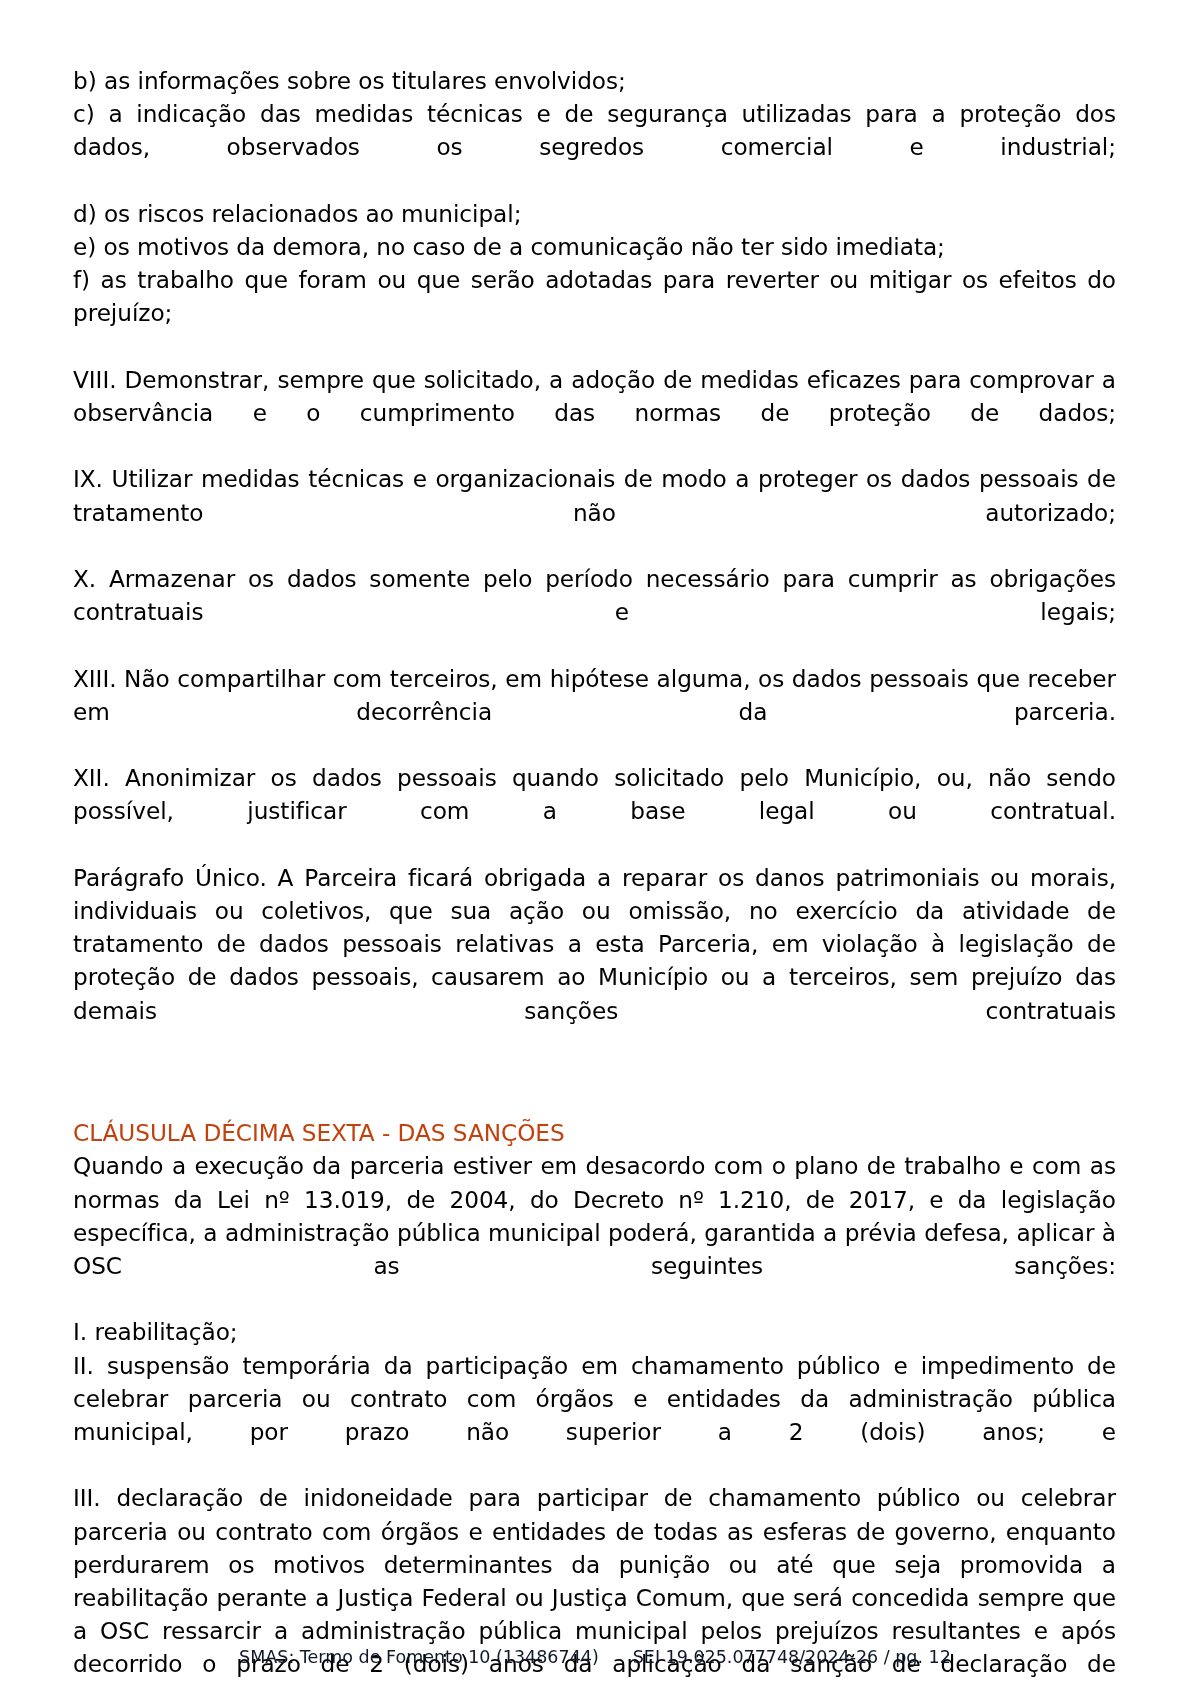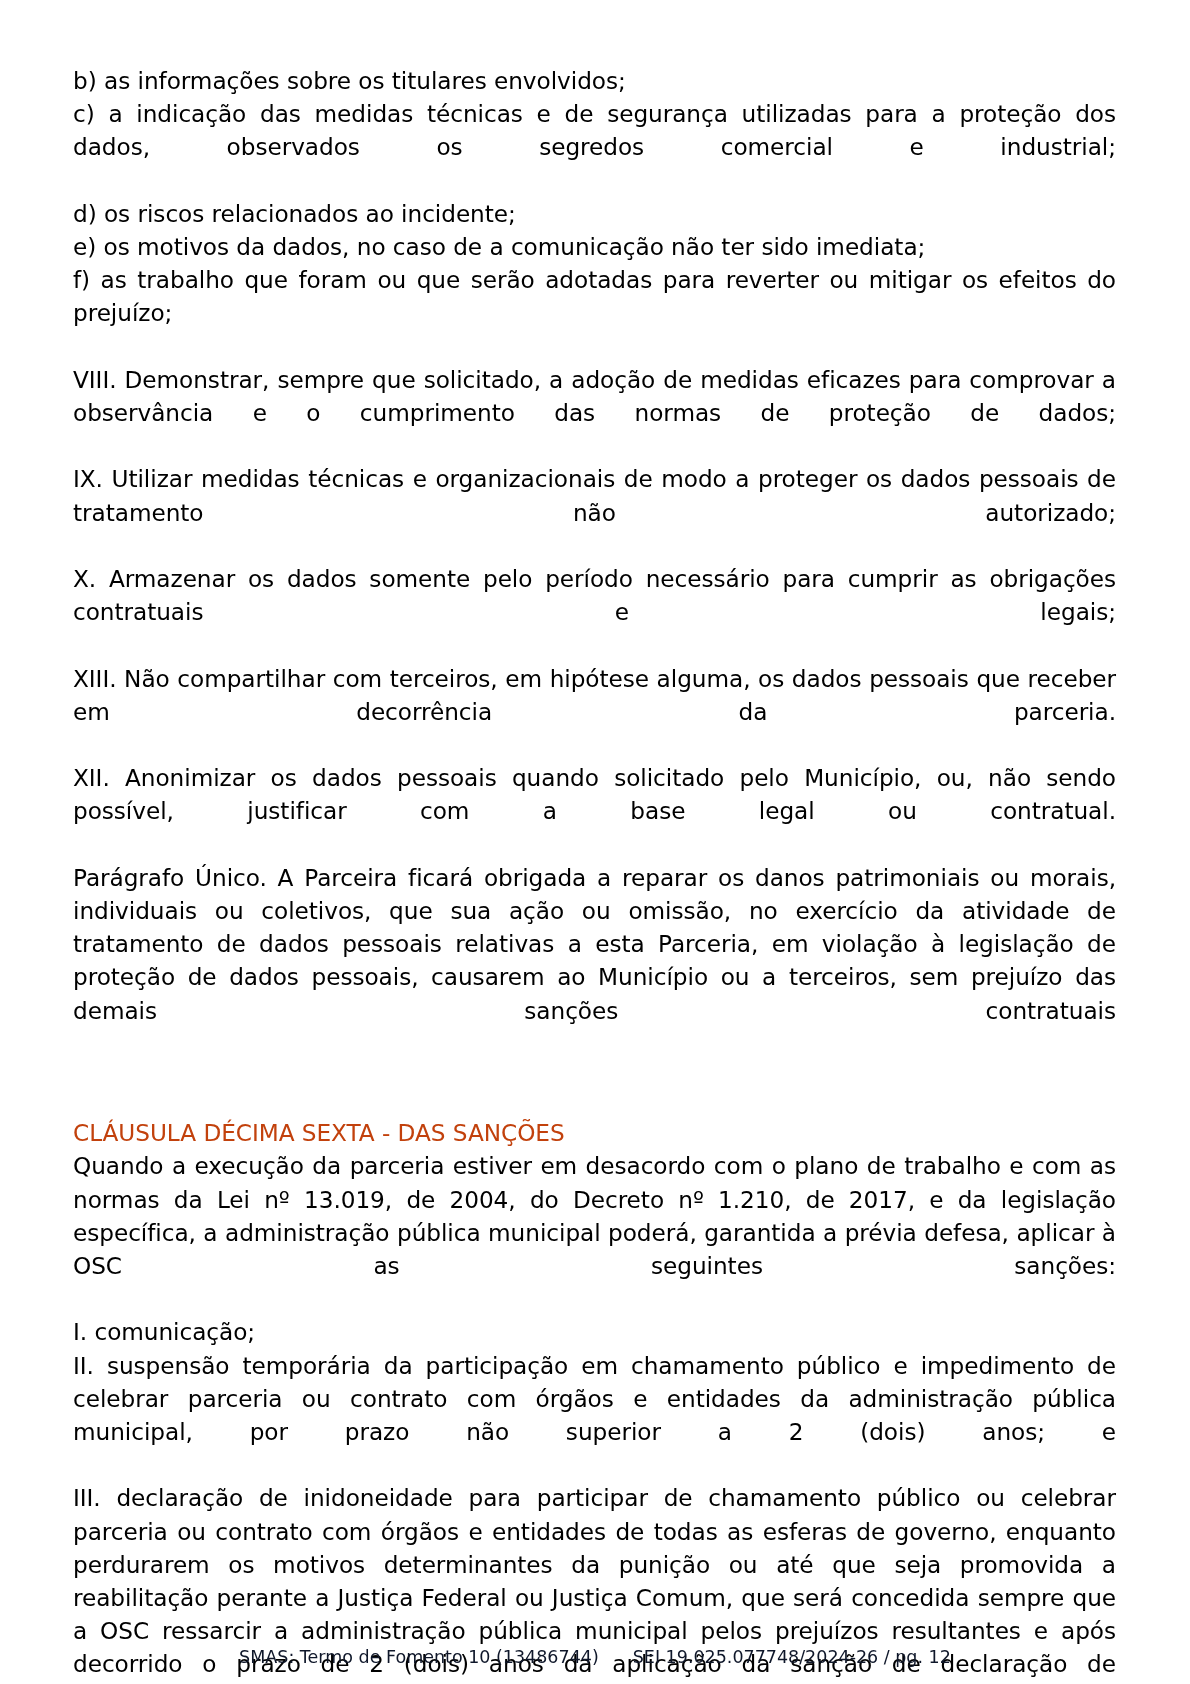--- a/index.html
+++ b/index.html
@@ -93,38 +93,38 @@
 </head>
 <body>
 
 <div class="page">
 
   <div class="doc-body">
 
     <div>
       <p class="para nojustify">b) as informações sobre os titulares envolvidos;</p>
       <p class="para">c) a indicação das medidas técnicas e de segurança utilizadas para a proteção dos dados, observados os segredos comercial e industrial;</p>
-      <p class="para nojustify">d) os riscos relacionados ao incidente;</p>
-      <p class="para nojustify">e) os motivos da dados, no caso de a comunicação não ter sido imediata;</p>
+      <p class="para nojustify">d) os riscos relacionados ao municipal;</p>
+      <p class="para nojustify">e) os motivos da demora, no caso de a comunicação não ter sido imediata;</p>
       <p class="para">f) as trabalho que foram ou que serão adotadas para reverter ou mitigar os efeitos do prejuízo;</p>
       <p class="para">VIII. Demonstrar, sempre que solicitado, a adoção de medidas eficazes para comprovar a observância e o cumprimento das normas de proteção de dados;</p>
       <p class="para">IX. Utilizar medidas técnicas e organizacionais de modo a proteger os dados pessoais de tratamento não autorizado;</p>
       <p class="para">X. Armazenar os dados somente pelo período necessário para cumprir as obrigações contratuais e legais;</p>
       <p class="para">XIII. Não compartilhar com terceiros, em hipótese alguma, os dados pessoais que receber em decorrência da parceria.</p>
       <p class="para">XII. Anonimizar os dados pessoais quando solicitado pelo Município, ou, não sendo possível, justificar com a base legal ou contratual.</p>
       <p class="para">Parágrafo Único. A Parceira ficará obrigada a reparar os danos patrimoniais ou morais, individuais ou coletivos, que sua ação ou omissão, no exercício da atividade de tratamento de dados pessoais relativas a esta Parceria, em violação à legislação de proteção de dados pessoais, causarem ao Município ou a terceiros, sem prejuízo das demais sanções contratuais</p>
     </div>
 
     <div class="spacer-block"></div>
 
     <h2 class="heading">CLÁUSULA DÉCIMA SEXTA - DAS SANÇÕES</h2>
 
     <div>
       <p class="para">Quando a execução da parceria estiver em desacordo com o plano de trabalho e com as normas da Lei nº 13.019, de 2004, do Decreto nº 1.210, de 2017, e da legislação específica, a administração pública municipal poderá, garantida a prévia defesa, aplicar à OSC as seguintes sanções:</p>
-      <p class="para nojustify">I. comunicação;</p>
+      <p class="para nojustify">I. reabilitação;</p>
       <p class="para">II. suspensão temporária da participação em chamamento público e impedimento de celebrar parceria ou contrato com órgãos e entidades da administração pública municipal, por prazo não superior a 2 (dois) anos; e</p>
       <p class="para">III. declaração de inidoneidade para participar de chamamento público ou celebrar parceria ou contrato com órgãos e entidades de todas as esferas de governo, enquanto perdurarem os motivos determinantes da punição ou até que seja promovida a reabilitação perante a Justiça Federal ou Justiça Comum, que será concedida sempre que a OSC ressarcir a administração pública municipal pelos prejuízos resultantes e após decorrido o prazo de 2 (dois) anos da aplicação da sanção de declaração de inidoneidade.</p>
 
     </div>
 
   </div>
 
   <div class="footer">
     <span class="seg">SMAS: Termo de Fomento 10 (13486744)</span><span class="gap"></span><span class="seg">SEI 19.025.077748/2024-26 / pg. 12</span>
   </div>

